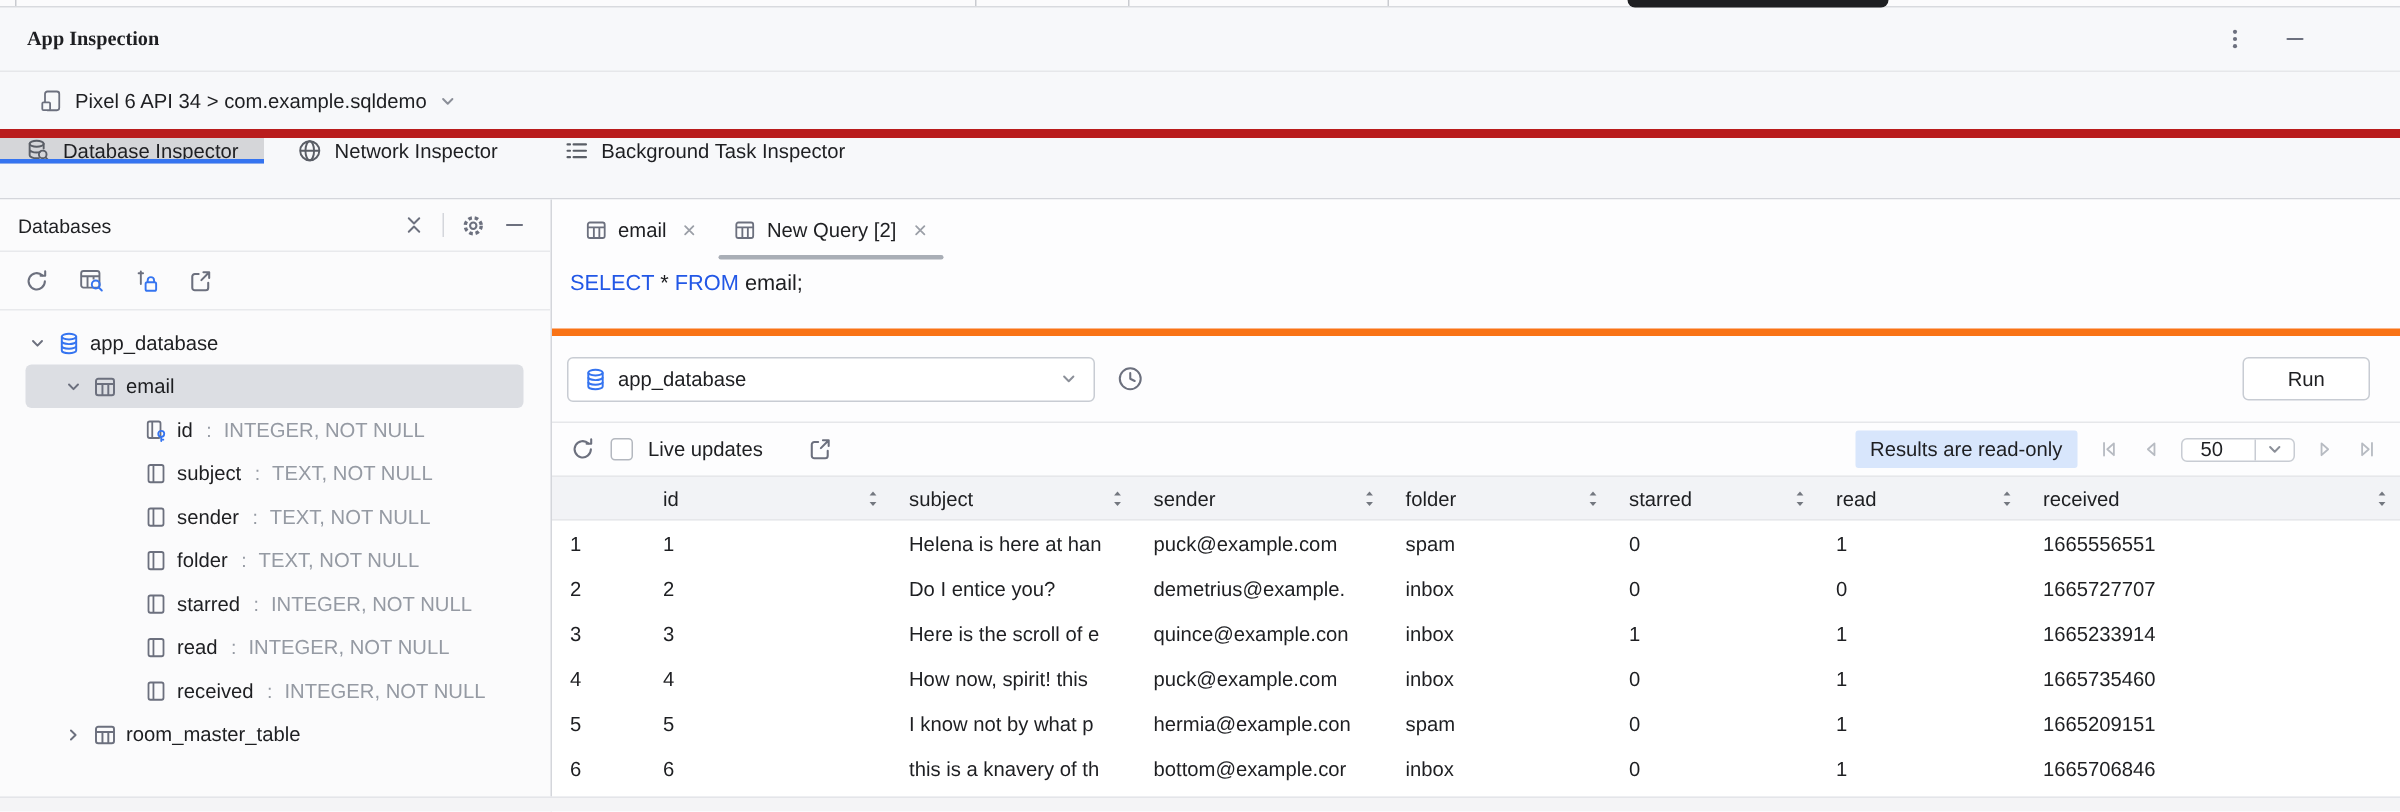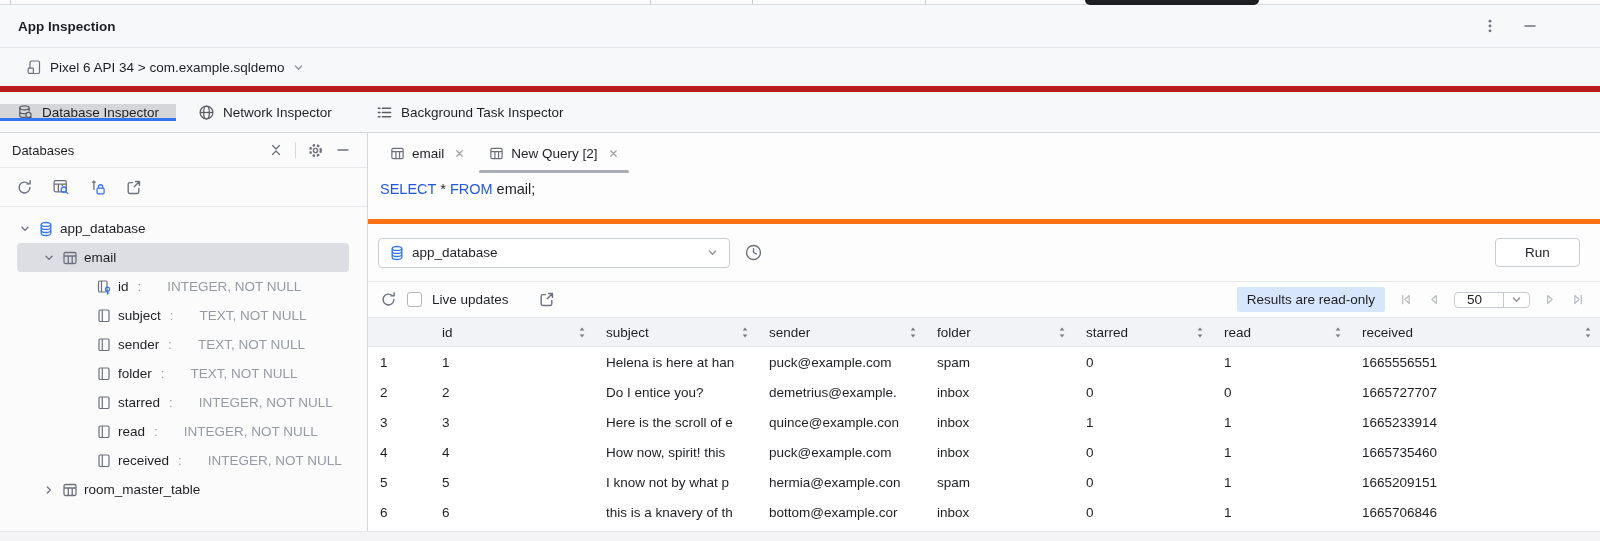--- a/index.html
+++ b/index.html
@@ -7,30 +7,30 @@
   body { font-family:"Liberation Sans", sans-serif; font-size:13px; color:#1e1f22; background:#fff; position:relative; }
   .app { width:1600px; height:541px; display:flex; flex-direction:column; position:relative; background:#fff; }
 
   
   .top-strip { height:5px; background:#fbfbfc; border-bottom:1px solid #d8dade; position:relative; flex:0 0 auto; }
   .top-strip .tick { position:absolute; top:0; width:1px; height:4px; background:#c9cbd0; }
   .dark-pill { position:absolute; left:1085px; top:0; width:174px; height:5px; background:#1e1f22; border-radius:0 0 8px 8px; }
 
   
   .title-bar { height:43px; background:#f7f8fa; border-bottom:1px solid #e6e7ea; display:flex; align-items:center; padding:0 20px 0 18px; flex:0 0 auto; }
-  .title-bar .title { font-weight:700; font-size:13.5px; }
+  .title-bar .title { font-weight:700; font-size:13.5px;font-family:Liberation Serif, serif; }
   .title-bar .spacer { flex:1; }
   .tb-icons { display:flex; align-items:center; gap:24px; margin-right:42px; }
 
   
   .device-bar { height:44px; background:#f7f8fa; border-bottom:6px solid #b91c1c; display:flex; align-items:center; padding-left:26px; gap:7px; flex:0 0 auto; cursor:pointer; }
   .device-bar .lbl { font-size:13.5px; }
 
   
-  .insp-tabs { height:41px; background:#f7f8fa; border-bottom:1px solid #d4d6db; display:flex; align-items:center; flex:0 0 auto; }
+  .insp-tabs { height:41px; background:#f7f8fa; border-bottom:1px solid #d4d6db; display:flex; align-items:flex-start; flex:0 0 auto; }
   .insp-tab { display:flex; align-items:center; gap:8px; padding:0 22px; font-size:13.5px; position:relative; cursor:pointer; }
   .insp-tab.first { padding:0 17px; }
   .insp-tab.active { background:#d5d6d9; }
   .insp-tab.active::after { content:""; position:absolute; left:0; right:0; bottom:0; height:3px; background:#3574f0; }
 
   
   .content { flex:1; display:flex; min-height:0; }
   .sidebar { width:368px; flex:0 0 auto; border-right:1px solid #d4d6db; background:#fbfbfc; display:flex; flex-direction:column; }
   .main { flex:1; display:flex; flex-direction:column; min-width:0; background:#fdfdfe; }
 
@@ -41,21 +41,21 @@
   .vsep { width:1px; height:16px; background:#d4d6db; }
   .sb-toolbar { height:39px; display:flex; align-items:center; gap:19px; padding-left:16px; border-bottom:1px solid #e8e9ec; flex:0 0 auto; }
   .tree { padding-top:7px; overflow:hidden; }
   .tree-row { height:29px; display:flex; align-items:center; gap:6px; white-space:nowrap; cursor:pointer; }
   .tree-row .chev { width:14px; display:flex; justify-content:center; flex:0 0 auto; }
   .lv0 { padding-left:18px; }
   .lv1 { padding-left:42px; }
   .lv2 { padding-left:96px; }
   .tree-row.selected { background:#dcdee3; border-radius:4px; margin:0 18px 0 17px; padding-left:25px; }
   .tname { font-size:13.5px; }
-  .ttype { color:#959aa3; font-size:13.5px;margin-left:18px; }
+  .ttype { color:#959aa3; font-size:13.5px; }
   .tcolon { color:#959aa3; margin:0 2px 0 3px; }
 
   
   .query-tabs { height:40px; display:flex; align-items:stretch; padding-left:10px; flex:0 0 auto; }
   .qtab { display:flex; align-items:center; gap:7px; padding:0 12px; position:relative; font-size:13.5px; cursor:pointer; }
   .qtab.active::after { content:""; position:absolute; left:2px; right:2px; bottom:0; height:3px; background:#a9aeb6; border-radius:2px; }
   .qtab .close { display:flex; margin-left:3px; }
 
   
   .sql-editor { height:51px; display:flex; align-items:flex-start; padding:8px 0 0 12px; border-bottom:5px solid #f97316; flex:0 0 auto; }

